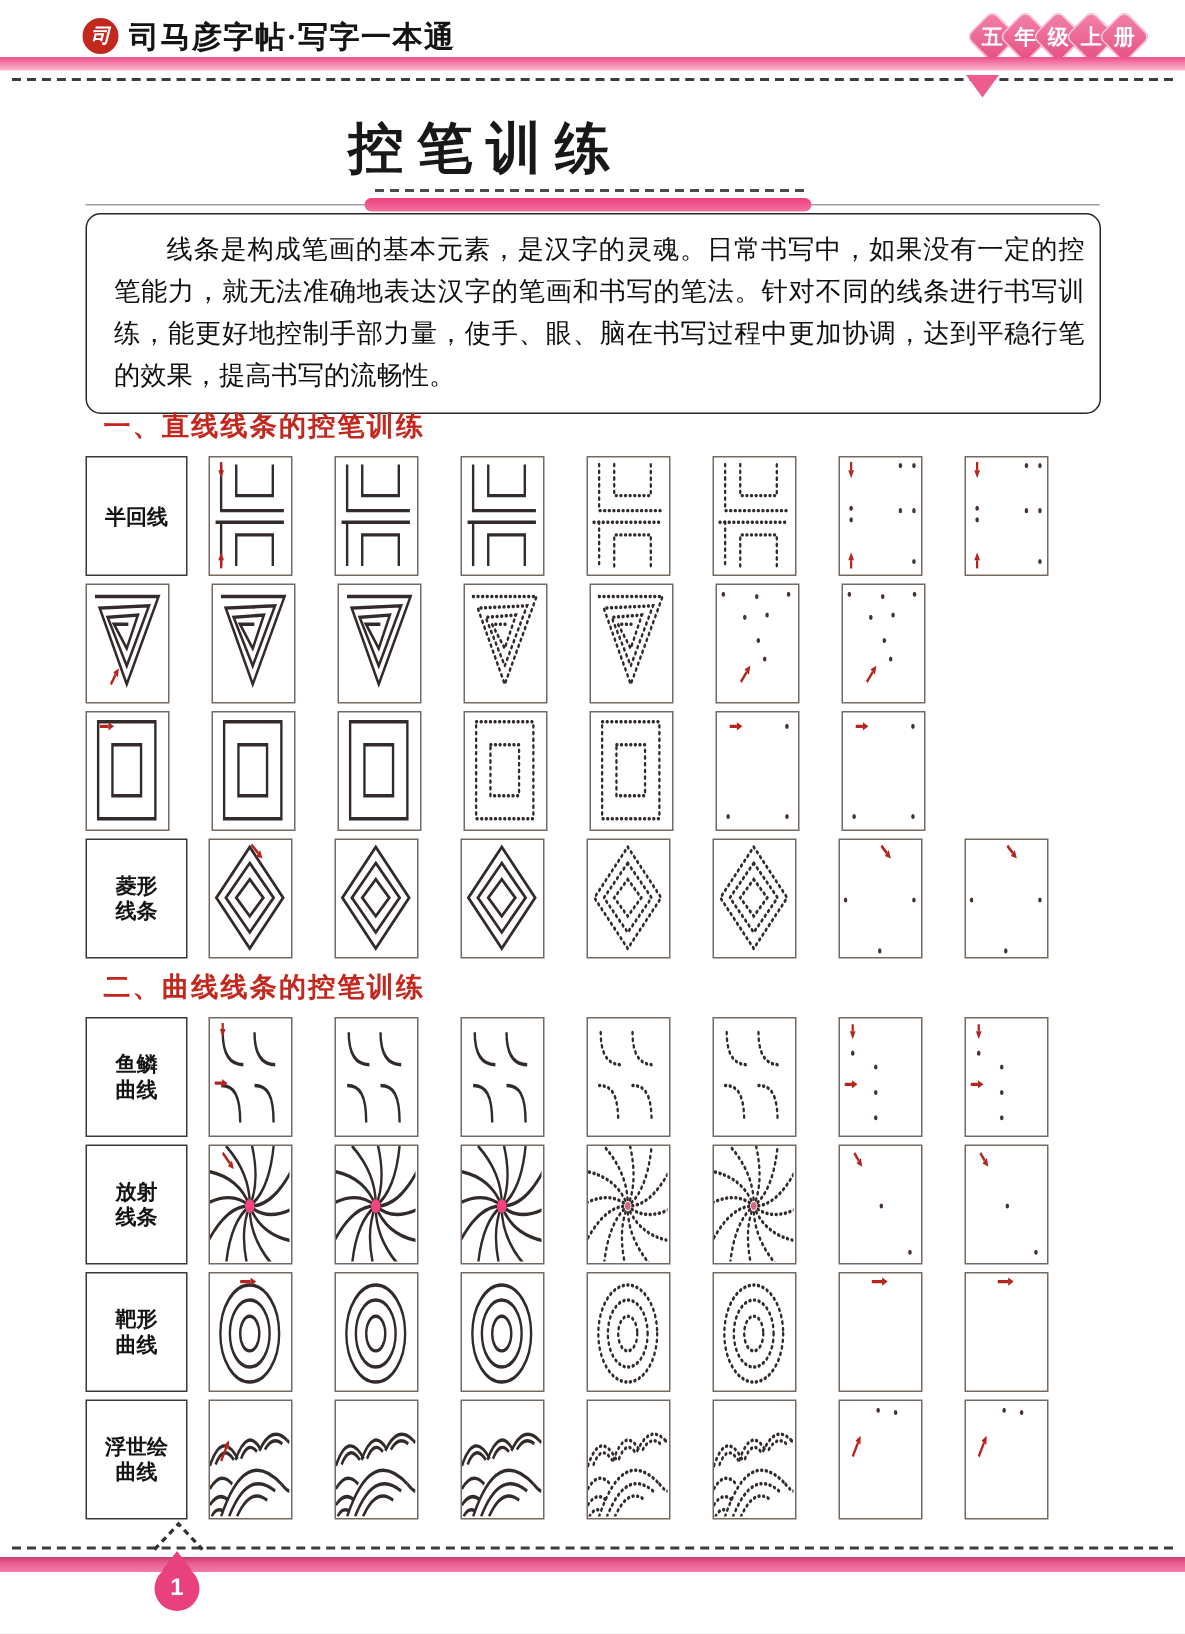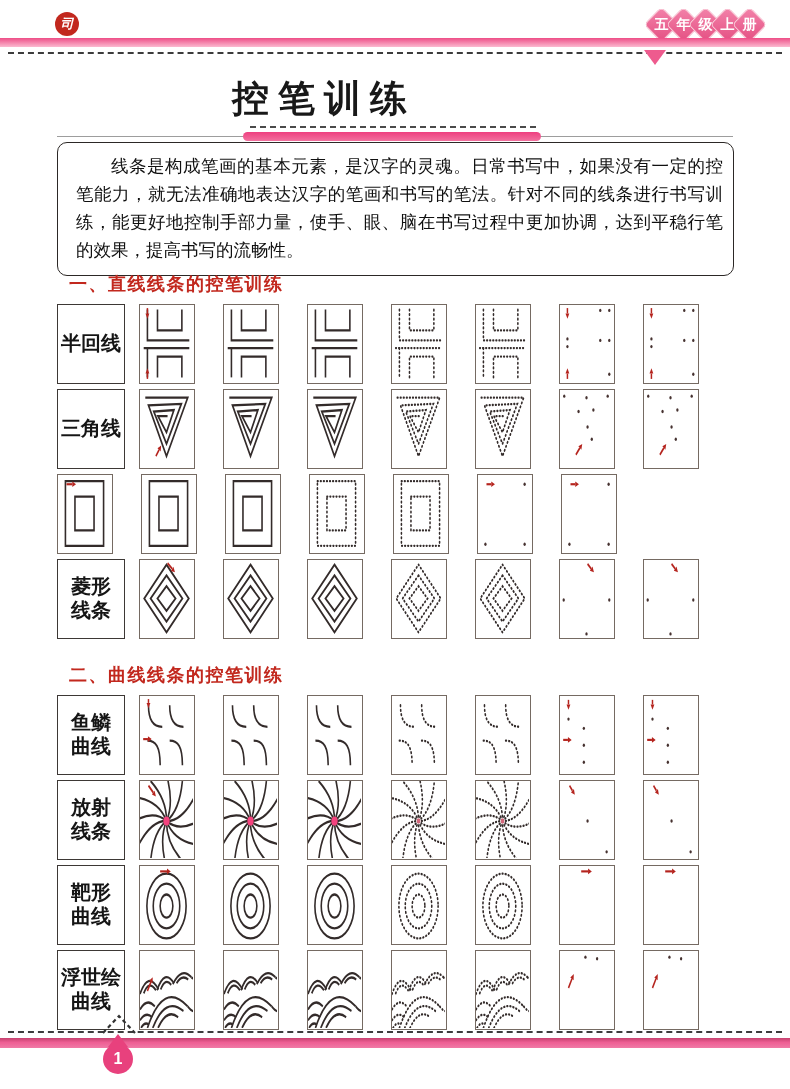--- a/index.html
+++ b/index.html
@@ -41,25 +41,25 @@
   
   .intro{position:absolute;top:142px;left:57px;width:677px;box-sizing:border-box;
          border:1.7px solid #2c2826;border-radius:10px;padding:9px 10px 11px 18px;}
   .intro p{margin:0;text-indent:2em;font-size:17.5px;line-height:28px;color:#101010;
            font-weight:500;text-align:justify;}
 
   
   #sections{position:absolute;top:272px;left:57px;width:690px;}
   .sec-heading{font-size:18px;font-weight:bold;color:var(--heading-red);
                margin:0 0 8px 12px;letter-spacing:1.5px;line-height:24px;}
-  .sec-heading.second{margin-top:24px;}
+  .sec-heading.second{margin-top:7px;}
   .prow{display:flex;align-items:flex-start;margin-bottom:5px;}
   .rowlabel{width:66px;height:78px;border:1.7px solid #3d3835;display:flex;
             align-items:center;justify-content:center;text-align:center;
-            font-size:20px;font-weight:bold;color:#151515;line-height:1.18;
+            font-size:14px;font-weight:bold;color:#151515;line-height:1.18;
             flex:none;margin-right:14px;}
   .cells{display:flex;gap:28px;}
   .cell{width:56px;height:80px;box-sizing:border-box;border:1.4px solid #756a62;
         background:#fff;flex:none;}
   .cell svg{display:block;}
 
   
   .dash-bottom{position:absolute;top:1031px;left:8px;right:8px;border-top:2.5px dashed #3c3c3c;}
   .pinkbar-bottom{position:absolute;top:1038px;left:0;width:790px;height:10px;
                   background:linear-gradient(#c6416f,#ee5f94 45%,#f07aa6);}
@@ -74,20 +74,21 @@
 </head>
 <body>
 
 <div class="page">
 
   <div class="header">
     <div class="brand">
       <span class="logo">
         <span>司</span>
       </span>
+      <span class="brand-text">司马彦字帖·写字一本通</span>
     </div>
     <div class="badge" id="badge">
         <div class="diamond">
           <span>五</span>
         </div>
         <div class="diamond">
           <span>年</span>
         </div>
         <div class="diamond">
           <span>级</span>
@@ -197,21 +198,20 @@
               <circle cx="93" cy="90" r="2.2" fill="#463230"></circle>
               <line x1="14" y1="4" x2="14.0" y2="11.0" stroke="#b5241e" stroke-width="2.8"></line>
               <polygon points="14,18 10.4,11.0 17.6,11.0" fill="#b5241e"></polygon>
               <line x1="14" y1="96" x2="14.0" y2="89.0" stroke="#b5241e" stroke-width="2.8"></line>
               <polygon points="14,82 17.6,89.0 10.4,89.0" fill="#b5241e"></polygon>
             </svg>
           </div>
         </div>
       </div>
       <div class="prow">
-        <div class="rowlabel">三角线</div>
         <div class="cells">
           <div class="cell">
             <svg width="53" height="77" viewBox="0 0 100 100" preserveAspectRatio="none">
               <path d="M10,10 L90,10 L50,86 L16,20 L78,18 L50,70 L26,28 L64,26 L50,55 L34,34 L52,34" fill="none" stroke="#332b2a" stroke-width="3"></path>
               <line x1="30" y1="86" x2="35.9" y2="77.7" stroke="#b5241e" stroke-width="2.8"></line>
               <polygon points="40,72 38.9,79.8 33.0,75.6" fill="#b5241e"></polygon>
             </svg>
           </div>
           <div class="cell">
             <svg width="53" height="77" viewBox="0 0 100 100" preserveAspectRatio="none">

